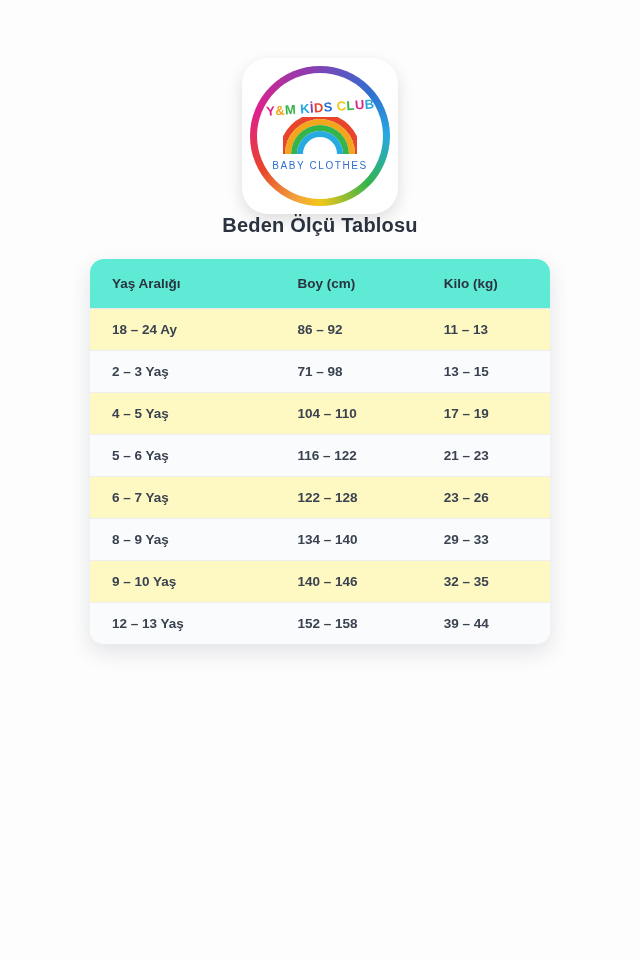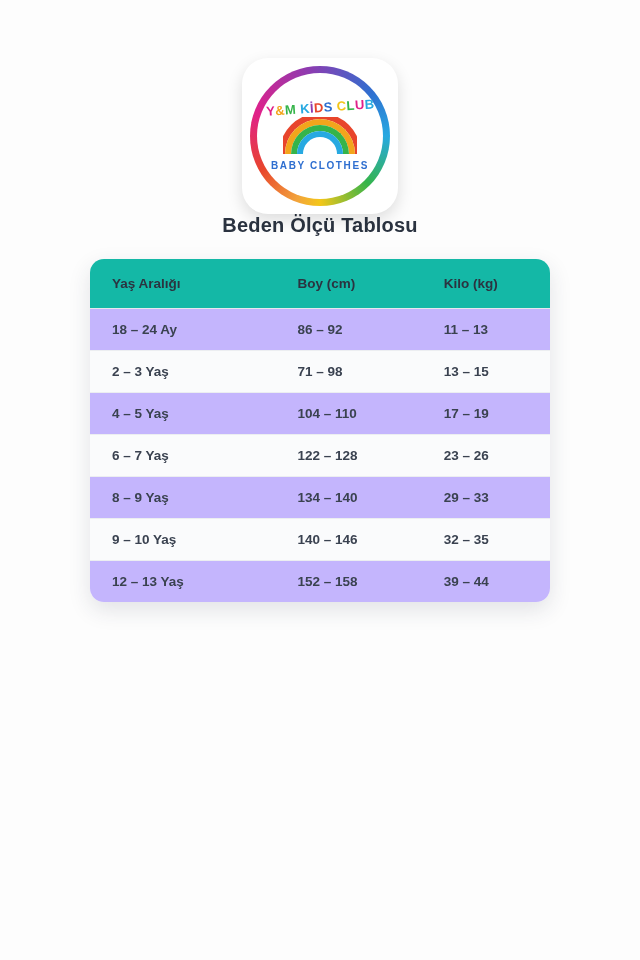--- a/index.html
+++ b/index.html
@@ -117,21 +117,21 @@
   }
   .arc1 { width:70px; height:35px; border-width:6px; border-color:#e8452c; }
   .arc2 { width:58px; height:29px; border-width:6px; border-color:#f3a51c; }
   .arc3 { width:46px; height:23px; border-width:6px; border-color:#35b44a; }
   .arc4 { width:34px; height:17px; border-width:6px; border-color:#27a9e1; }
 
   .logo-bottom-text {
     font-size: 10px;
     letter-spacing: 1.6px;
     color: #2f6fd0;
-    font-weight: bold;
+    font-weight: normal;
     text-align: right;
   }
 
   
   .title {
     font-size: 20px;
     font-weight: bold;
     color: #2b3340;
     letter-spacing: 0.2px;
   }
@@ -144,35 +144,35 @@
     border-radius: 14px;
     box-shadow: 0 8px 22px rgba(40,50,70,0.13);
     overflow: hidden;
   }
   table.size-table {
     width: 100%;
     border-collapse: collapse;
     table-layout: fixed;
   }
   table.size-table thead th {
-    background: #14b8a6;
+    background: #5eead4;
     font-size: 13.5px;
     font-weight: bold;
     color: #2b3340;
     text-align: left;
     padding: 17px 0 17px 0;
     border-bottom: 1px solid #e6e8ec;
   }
   table.size-table tbody td {
     font-size: 13.5px;
     font-weight: bold;
     color: #3a4250;
     padding: 13px 0;
     border-bottom: 1px solid #eceef1;
-    background: #c4b5fd;
+    background: #fef9c3;
   }
   table.size-table tbody tr:nth-child(even) td {
     background: #fafbfc;
   }
   table.size-table tbody tr:last-child td {
     border-bottom: none;
   }
   .col-age   { width: 42%; padding-left: 22px !important; }
   .col-h     { width: 33%; padding-left: 8px !important; }
   .col-w     { width: 25%; padding-left: 6px !important; }
@@ -221,20 +221,25 @@
           <td class="col-age">2 – 3 Yaş</td>
           <td class="col-h">71 – 98</td>
           <td class="col-w">13 – 15</td>
         </tr>
         <tr>
           <td class="col-age">4 – 5 Yaş</td>
           <td class="col-h">104 – 110</td>
           <td class="col-w">17 – 19</td>
         </tr>
         <tr>
+          <td class="col-age">5 – 6 Yaş</td>
+          <td class="col-h">116 – 122</td>
+          <td class="col-w">21 – 23</td>
+        </tr>
+        <tr>
           <td class="col-age">6 – 7 Yaş</td>
           <td class="col-h">122 – 128</td>
           <td class="col-w">23 – 26</td>
         </tr>
         <tr>
           <td class="col-age">8 – 9 Yaş</td>
           <td class="col-h">134 – 140</td>
           <td class="col-w">29 – 33</td>
         </tr>
         <tr>

